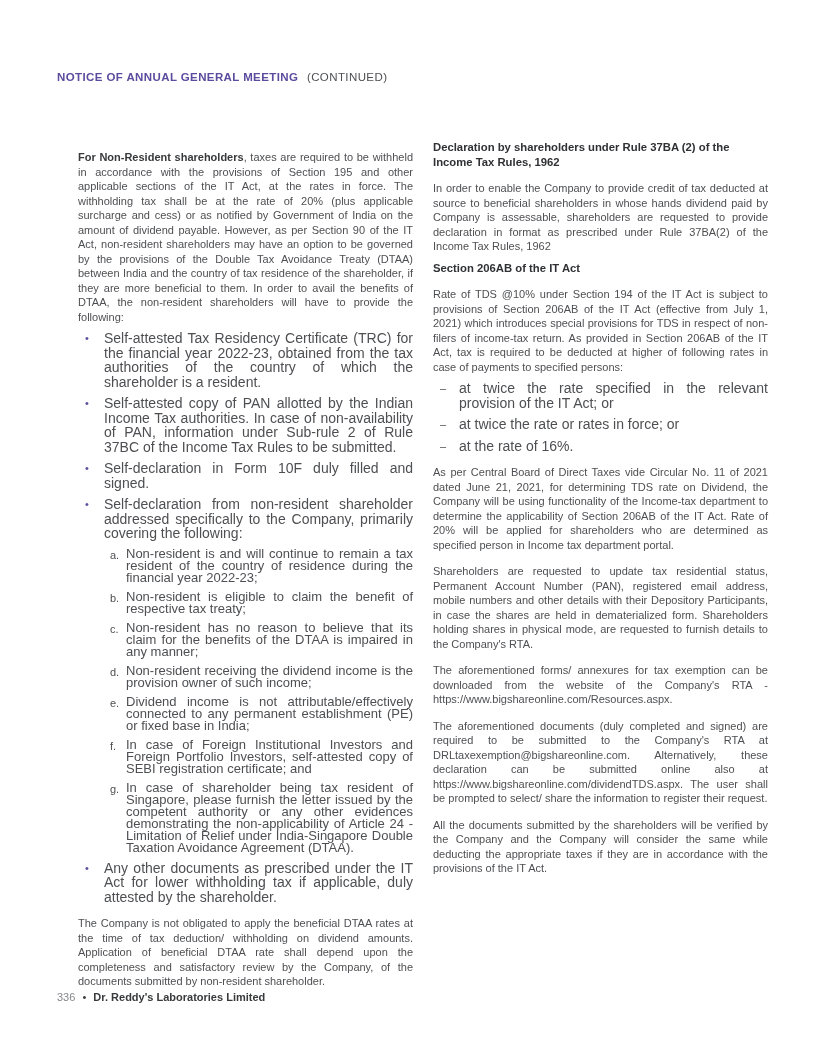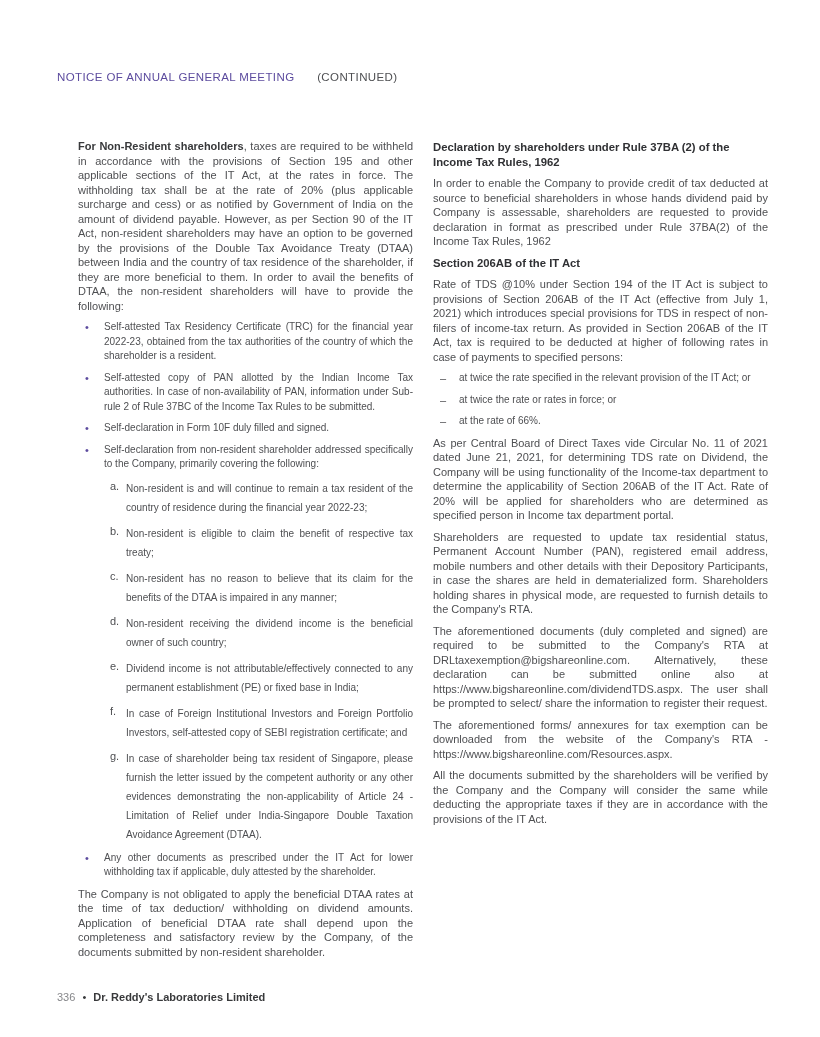--- a/index.html
+++ b/index.html
@@ -12,73 +12,73 @@
     overflow: hidden;
   }
   .doc-header {
     position: absolute;
     left: 57px;
     top: 71px;
     font-size: 11.5px;
     letter-spacing: 0.4px;
     white-space: nowrap;
   }
-  .doc-header .hdr-title { color: #5c4b9e; font-weight: 400; }
-  .doc-header .hdr-cont  { color: #4e4f52; margin-left: 19px; }
+  .doc-header .hdr-title { color: #5c4b9e; font-weight: 700; }
+  .doc-header .hdr-cont  { color: #4e4f52; margin-left: 5px; }
 
   .columns {
     position: absolute;
     left: 78px;
     top: 138px;
     display: flex;
     gap: 20px;
   }
   .col { width: 335px; }
 
   .col p, .col .blk {
-    margin: 1px 0 7px 0;
+    margin: 12px 0 7px 0;
     font-size: 11px;
     line-height: 14.5px;
     color: #4e4f52;
     text-align: justify;
     overflow-wrap: anywhere;
   }
   .lead-bold { font-weight: bold; color: #38393b; }
 
   .list-row { display: flex; margin: 0 0 7px 0; }
   .list-row .marker {
     width: 19px;
     padding-left: 7px;
     flex: 0 0 19px;
     font-size: 11px;
     line-height: 14.5px;
     color: #5c4b9e;
   }
   .list-row .dash-marker { color: #4e4f52; }
   .list-row .item-text {
     flex: 1;
-    font-size: 10px;
+    font-size: 14px;
     line-height: 14.5px;
     color: #4e4f52;
     text-align: justify;
     overflow-wrap: anywhere;
   }
   .sub-list { margin-left: 32px; }
   .sub-row { display: flex; margin: 0 0 7px 0; }
   .sub-row .sub-label {
     width: 16px;
     flex: 0 0 16px;
     font-size: 11px;
     line-height: 14.5px;
     color: #4e4f52;
   }
   .sub-row .sub-text {
     flex: 1;
-    font-size: 10px;
-    line-height: 19px;
+    font-size: 13px;
+    line-height: 12px;
     color: #4e4f52;
     text-align: justify;
     overflow-wrap: anywhere;
   }
 
   .col h3 {
     margin: 2px 0 7px 0;
     font-size: 11.3px;
     line-height: 14.5px;
     font-weight: bold;
@@ -137,21 +137,21 @@
         <div class="sub-row">
           <span class="sub-label">b.</span>
           <span class="sub-text">Non-resident is eligible to claim the benefit of respective tax treaty;</span>
         </div>
         <div class="sub-row">
           <span class="sub-label">c.</span>
           <span class="sub-text">Non-resident has no reason to believe that its claim for the benefits of the DTAA is impaired in any manner;</span>
         </div>
         <div class="sub-row">
           <span class="sub-label">d.</span>
-          <span class="sub-text">Non-resident receiving the dividend income is the beneficial owner of such country;</span>
+          <span class="sub-text">Non-resident receiving the dividend income is the provision owner of such income;</span>
         </div>
         <div class="sub-row">
           <span class="sub-label">e.</span>
           <span class="sub-text">Dividend income is not attributable/effectively connected to any permanent establishment (PE) or fixed base in India;</span>
         </div>
         <div class="sub-row">
           <span class="sub-label">f.</span>
           <span class="sub-text">In case of Foreign Institutional Investors and Foreign Portfolio Investors, self-attested copy of SEBI registration certificate; and</span>
         </div>
         <div class="sub-row">
@@ -178,28 +178,28 @@
       <div class="list-row">
         <span class="marker dash-marker">–</span>
         <span class="item-text">at twice the rate specified in the relevant provision of the IT Act; or</span>
       </div>
       <div class="list-row">
         <span class="marker dash-marker">–</span>
         <span class="item-text">at twice the rate or rates in force; or</span>
       </div>
       <div class="list-row">
         <span class="marker dash-marker">–</span>
-        <span class="item-text">at the rate of 66%.</span>
+        <span class="item-text">at the rate of 16%.</span>
       </div>
 
       <p>As per Central Board of Direct Taxes vide Circular No. 11 of 2021 dated June 21, 2021, for determining TDS rate on Dividend, the Company will be using functionality of the Income-tax department to determine the applicability of Section 206AB of the IT Act. Rate of 20% will be applied for shareholders who are determined as specified person in Income tax department portal.</p>
 
       <p>Shareholders are requested to update tax residential status, Permanent Account Number (PAN), registered email address, mobile numbers and other details with their Depository Participants, in case the shares are held in dematerialized form. Shareholders holding shares in physical mode, are requested to furnish details to the Company's RTA.</p>
+      <p>The aforementioned forms/ annexures for tax exemption can be downloaded from the website of the Company's RTA - https://www.bigshareonline.com/Resources.aspx.</p>
       <p>The aforementioned documents (duly completed and signed) are required to be submitted to the Company's RTA at DRLtaxexemption@bigshareonline.com. Alternatively, these declaration can be submitted online also at https://www.bigshareonline.com/dividendTDS.aspx. The user shall be prompted to select/ share the information to register their request.</p>
-      <p>The aforementioned forms/ annexures for tax exemption can be downloaded from the website of the Company's RTA - https://www.bigshareonline.com/Resources.aspx.</p>
       <p>All the documents submitted by the shareholders will be verified by the Company and the Company will consider the same while deducting the appropriate taxes if they are in accordance with the provisions of the IT Act.</p>
     </div>
   </div>
 
   <div class="doc-footer">
     <span class="pg-num">336</span>
     <span class="pg-sep">•</span>
     <span class="pg-company">Dr. Reddy's Laboratories Limited</span>
   </div>
 

